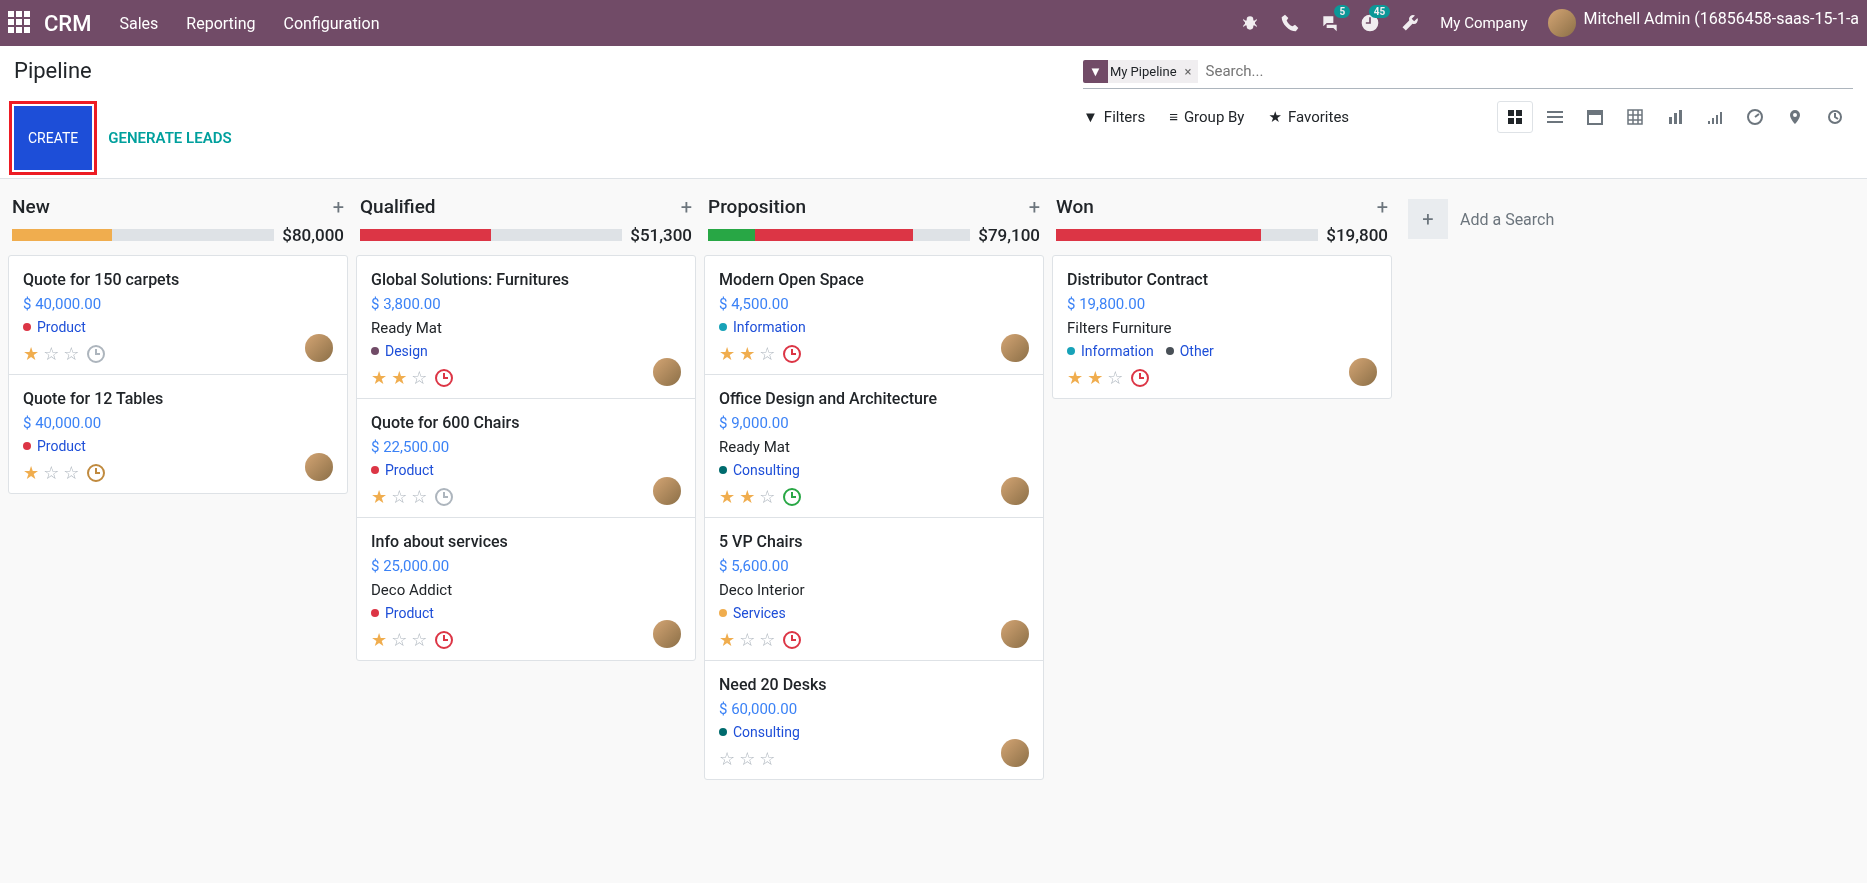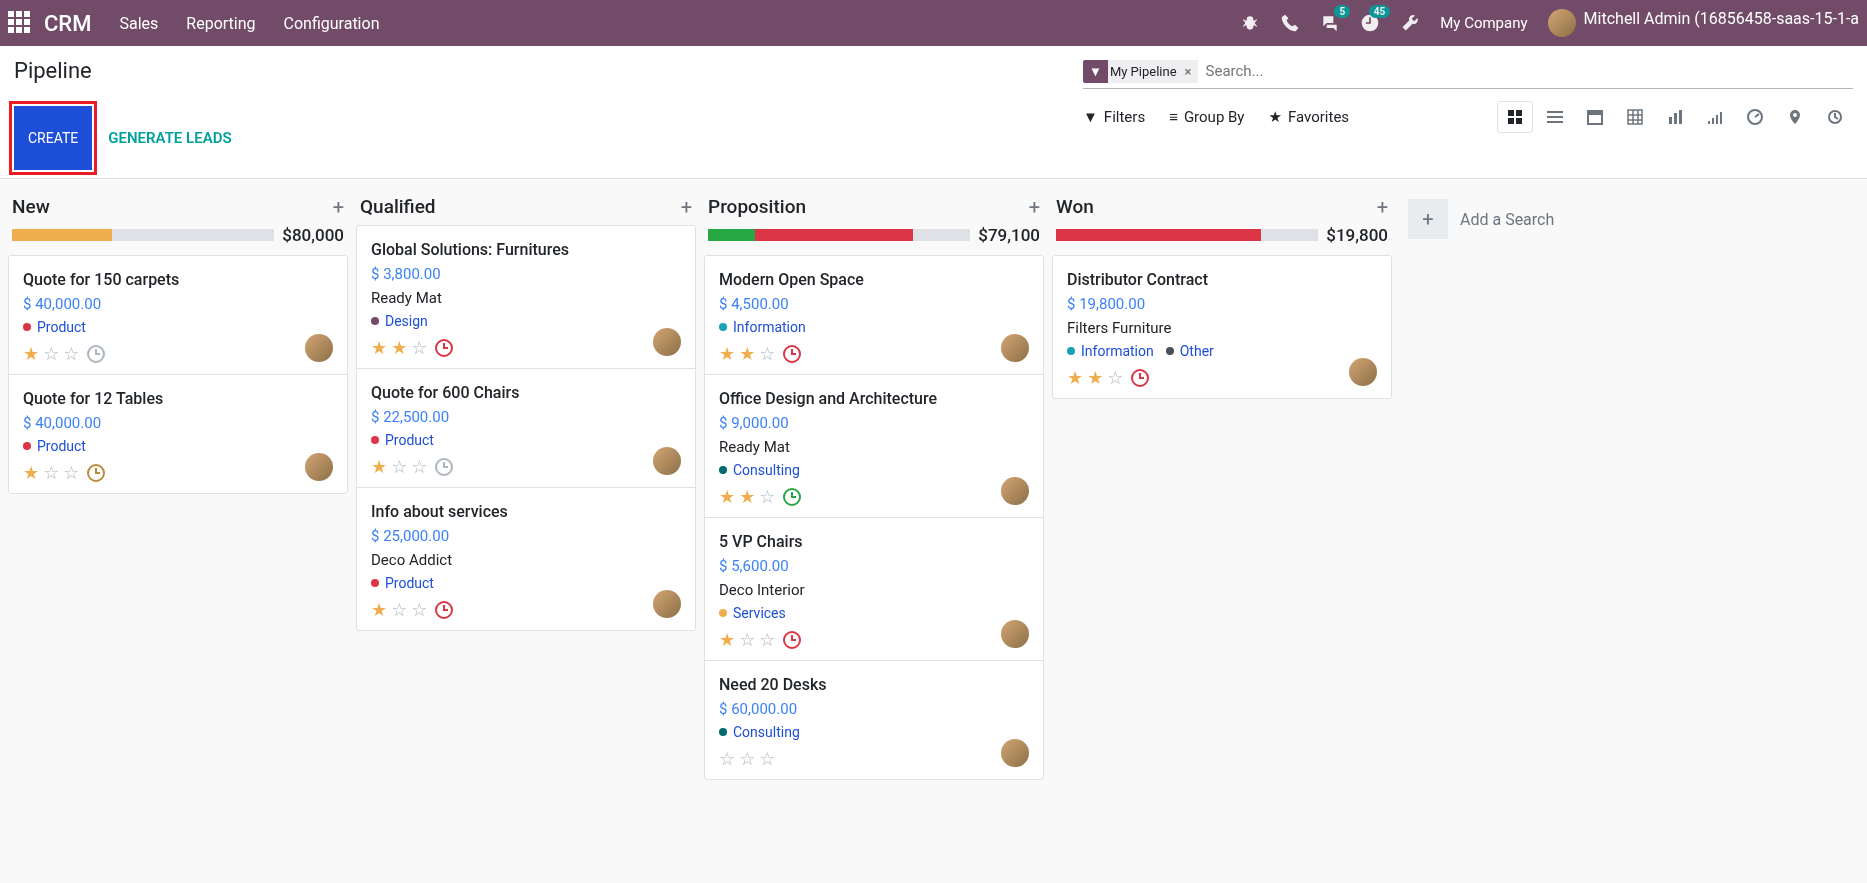--- a/index.html
+++ b/index.html
@@ -248,20 +248,26 @@
           </div>
           <div class="card-avatar"></div>
         </div>
       </div>
     </div>
     <div class="col">
       <div class="col-head">
         <span class="col-title">Qualified</span>
         <span class="col-add">+</span>
       </div>
+      <div class="bar-row">
+        <div class="prog">
+          <div class="seg" style="background: rgb(220, 53, 69); width: 50%;"></div>
+        </div>
+        <span class="amount">$51,300</span>
+      </div>
       <div class="cards">
         <div class="card">
           <div class="c-title">Global Solutions: Furnitures</div>
           <div class="c-amt">$ 3,800.00</div>
           <div class="c-sub">Ready Mat</div>
           <div class="tag-row">
             <span class="tag"><span class="dot" style="background:#714B67"></span>Design</span>
           </div>
           <div class="foot">
             <span class="star fill">★</span>

